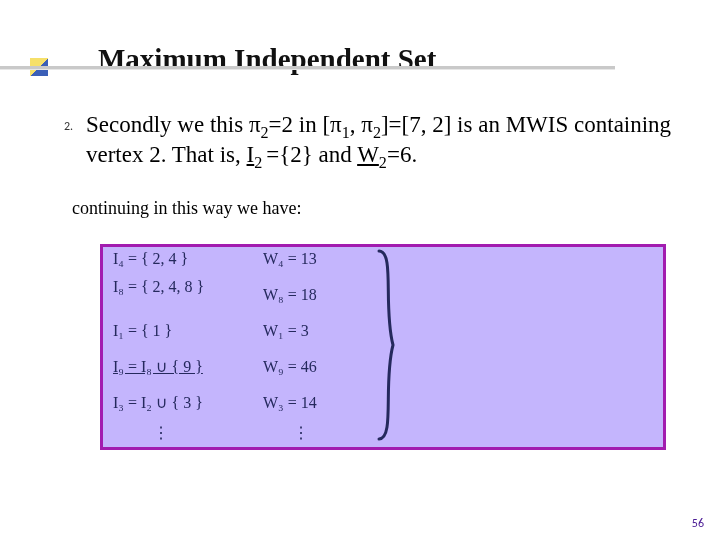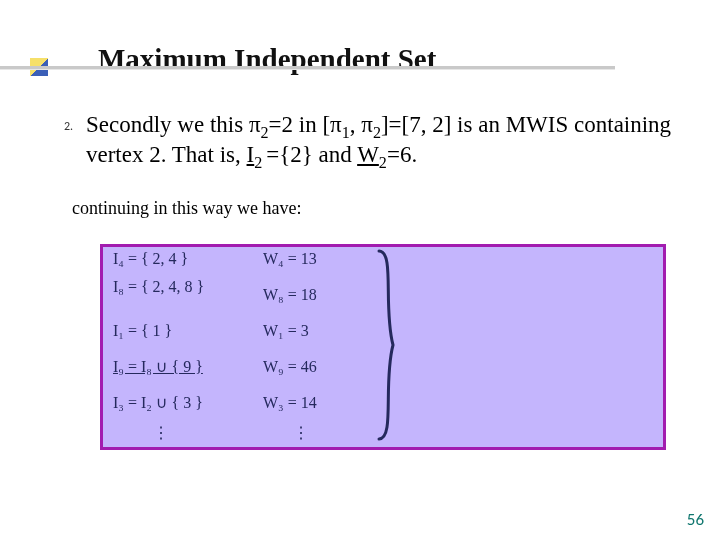--- a/index.html
+++ b/index.html
@@ -116,22 +116,22 @@
   }
   .max-note {
     color: #b71c3d;
     font-size: 16px;
   }
   .page-num {
     position: absolute;
     right: 16px;
     bottom: 10px;
     font-family: Calibri, Arial, sans-serif;
-    font-size: 17px;
-    color: #0f766e;
+    font-size: 12px;
+    color: #4c1d95;
   }
 </style>
 </head>
 <body>
 
 <div class="slide">
 
   <div class="title-row">
     <div class="title-bullet"></div>
     <div class="title-text">Maximum Independent Set</div>

